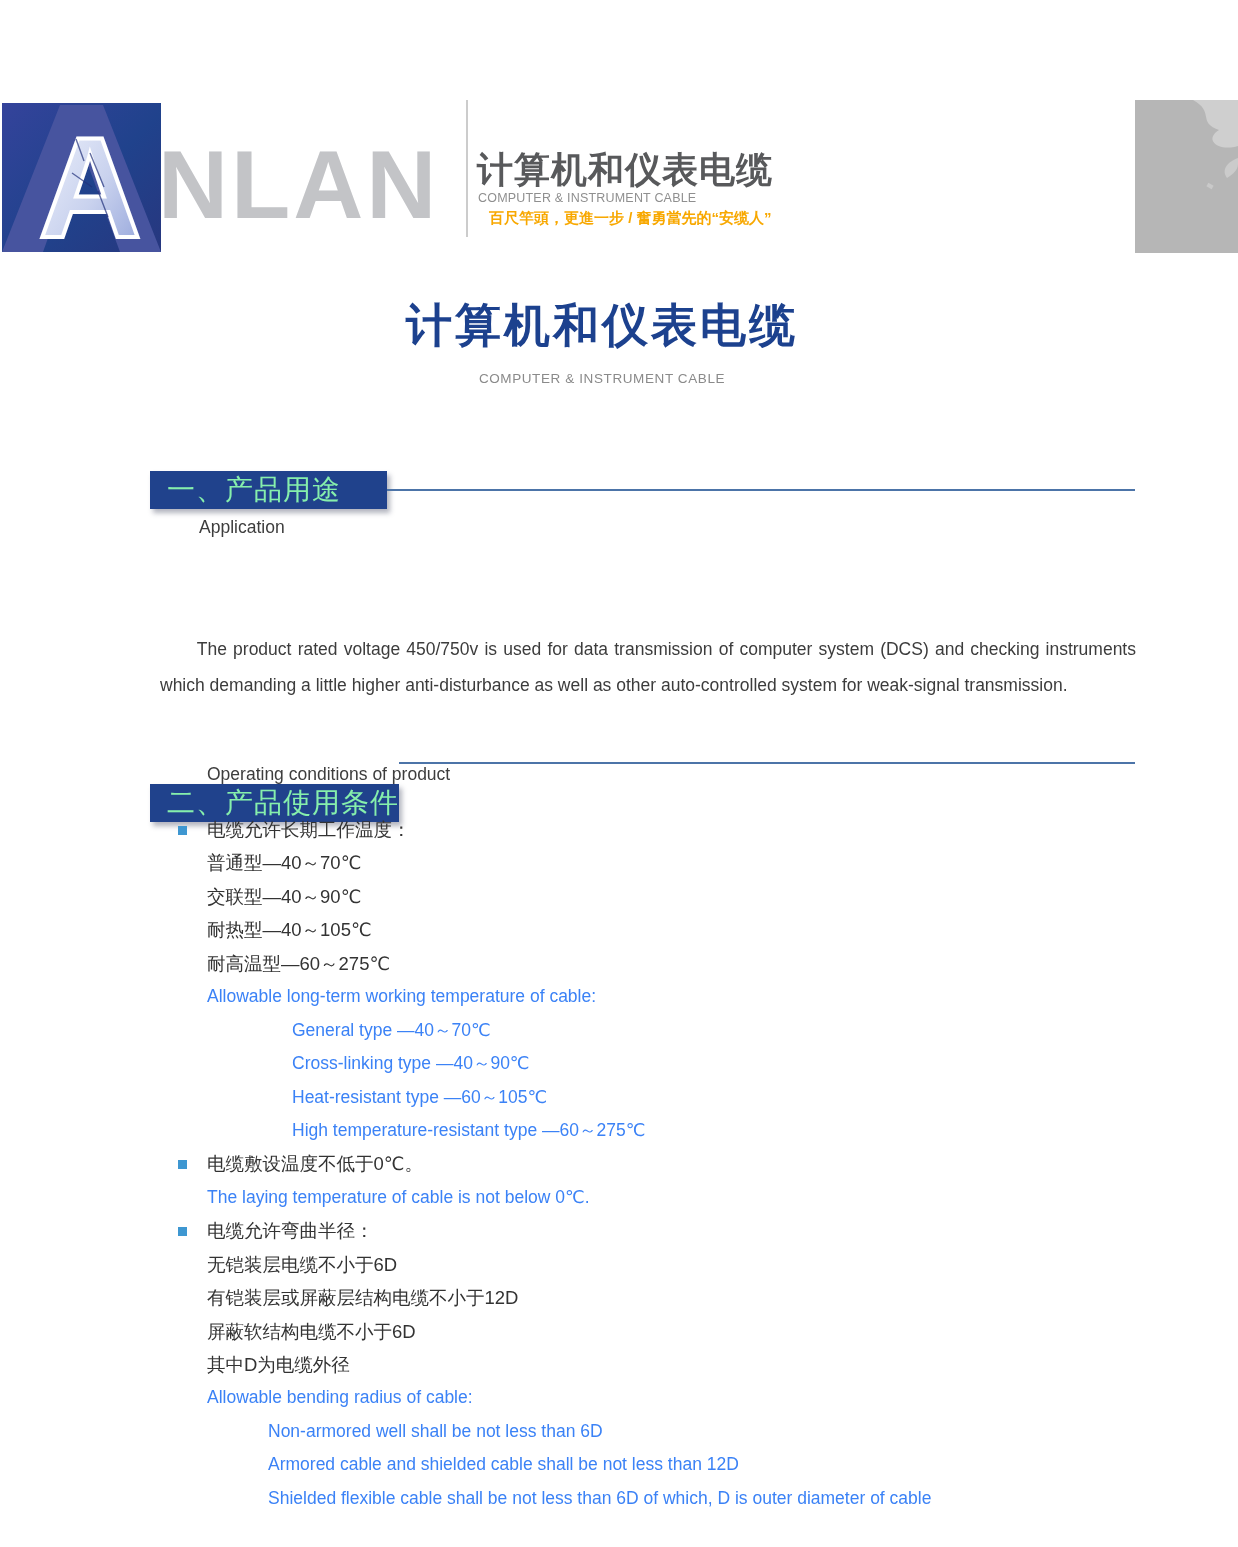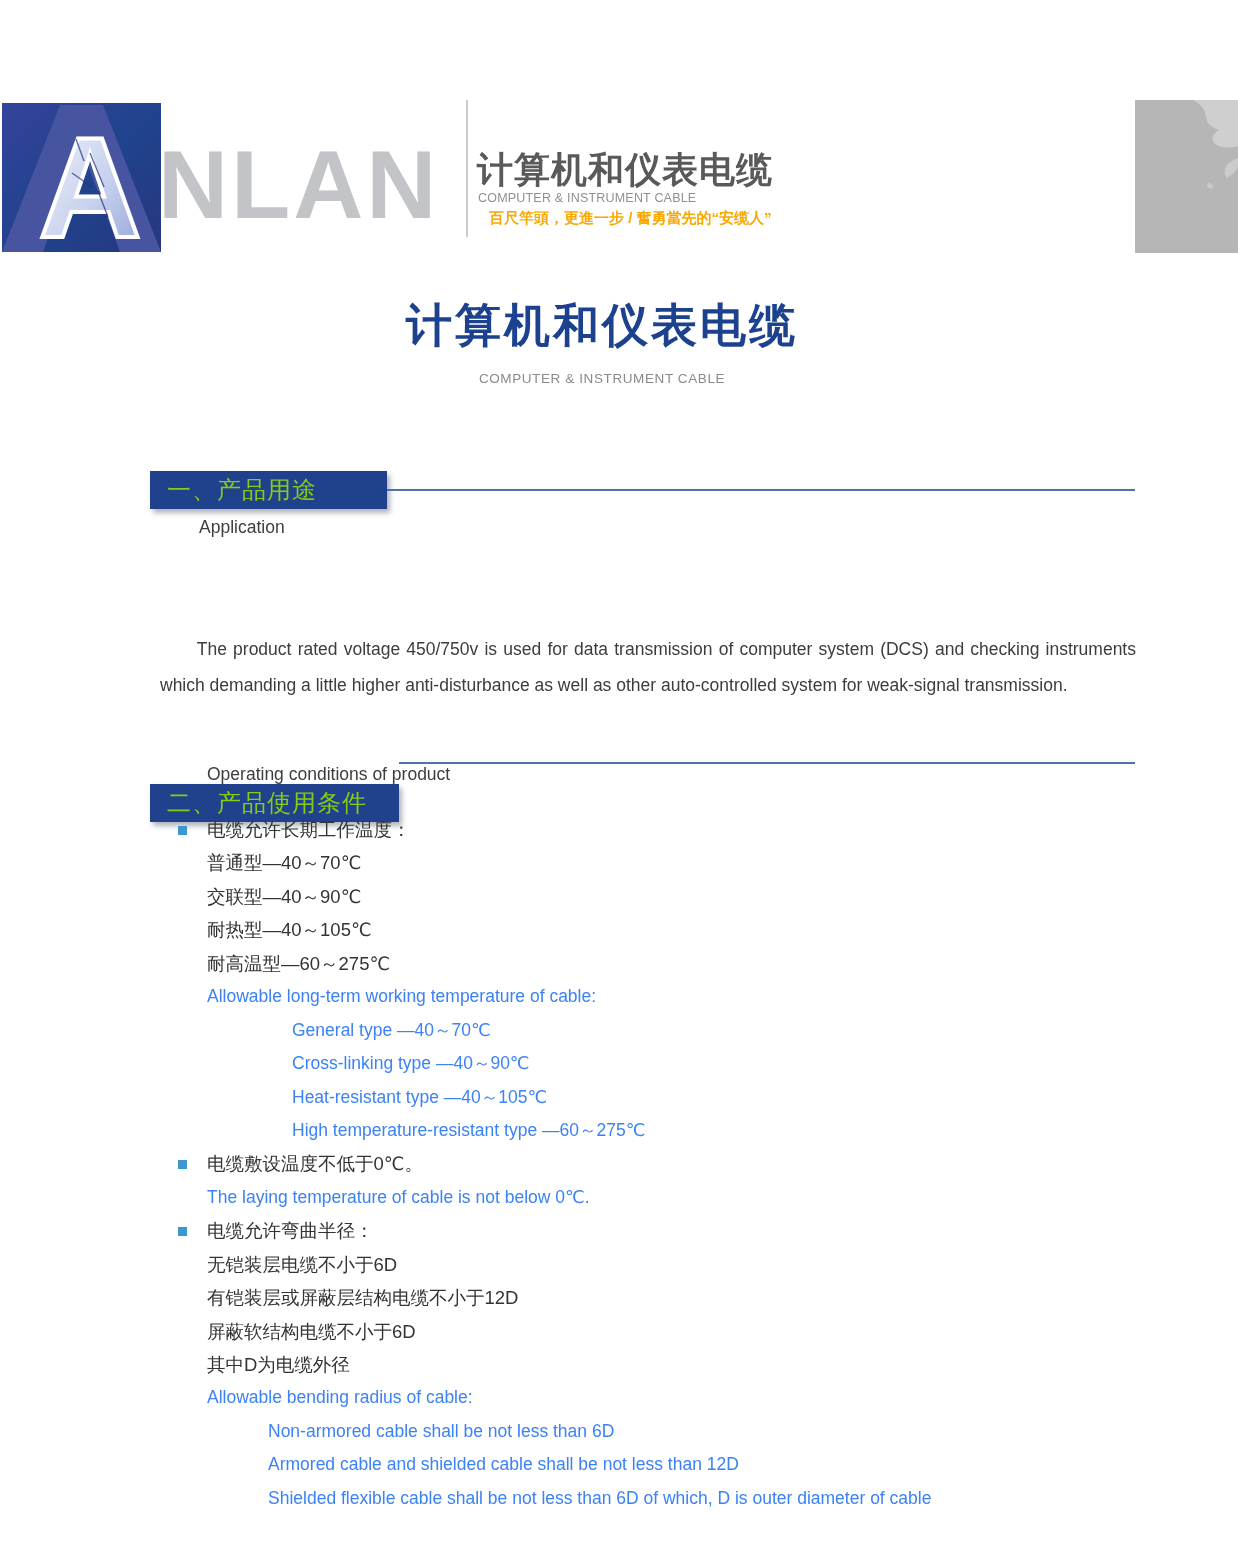--- a/index.html
+++ b/index.html
@@ -20,21 +20,21 @@
   .corner-img{position:absolute;left:1135px;top:100px;width:103px;height:153px;
       background:var(--corner_gray,#b6b6b6);overflow:hidden;}
 
   
   .doc-title{position:absolute;left:102px;top:295px;width:1000px;text-align:center;}
   .doc-title .cn{font-size:46px;font-weight:700;letter-spacing:3px;color:var(--title_blue,#1c418e);}
   .doc-title .en{margin-top:14px;font-size:13.5px;letter-spacing:.6px;color:#8a8a8a;}
 
   
   .sec-box{position:absolute;left:150px;height:38px;background:var(--navy,#20428c);
-      color:#84cc16;font-size:24px;font-weight:500;letter-spacing:1px;line-height:38px;
+      color:#86efac;font-size:28px;font-weight:500;letter-spacing:1px;line-height:38px;
       padding-left:17px;box-sizing:border-box;box-shadow:3px 4px 5px rgba(35,40,70,.35);}
   .sec-box.s1{top:471px;width:237px;}
   .sec-box.s2{top:744px;width:249px;margin-top:40px;}
   .sec-line{position:absolute;height:2px;background:var(--rule,#4c74a8);}
   .sec-line.l1{left:387px;top:489px;width:748px;}
   .sec-line.l2{left:399px;top:762px;width:736px;}
   .sec-sub{position:absolute;font-size:17.5px;color:#3d3d3d;}
   .sub1{left:199px;top:517px;}
   .sub2{left:207px;top:764px;text-align:right;}
 
@@ -100,28 +100,28 @@
   <div class="sec-sub sub2">Operating conditions of product</div>
   <div class="cond-list">
       <div class="li ind1"><span class="bullet"></span><span>电缆允许长期工作温度：</span></div>
       <div class="li ind1"><span>普通型—40～70℃</span></div>
       <div class="li ind1"><span>交联型—40～90℃</span></div>
       <div class="li ind1"><span>耐热型—40～105℃</span></div>
       <div class="li ind1"><span>耐高温型—60～275℃</span></div>
       <div class="li ind1 en"><span>Allowable long-term working temperature of cable:</span></div>
       <div class="li ind2 en"><span>General type —40～70℃</span></div>
       <div class="li ind2 en"><span>Cross-linking type —40～90℃</span></div>
-      <div class="li ind2 en"><span>Heat-resistant type —40～105℃</span></div>
+      <div class="li ind2 en"><span>Heat-resistant type —60～105℃</span></div>
       <div class="li ind2 en"><span>High temperature-resistant type —60～275℃</span></div>
       <div class="li ind1"><span class="bullet"></span><span>电缆敷设温度不低于0℃。</span></div>
       <div class="li ind1 en"><span>The laying temperature of cable is not below 0℃.</span></div>
       <div class="li ind1"><span class="bullet"></span><span>电缆允许弯曲半径：</span></div>
       <div class="li ind1"><span>无铠装层电缆不小于6D</span></div>
       <div class="li ind1"><span>有铠装层或屏蔽层结构电缆不小于12D</span></div>
       <div class="li ind1"><span>屏蔽软结构电缆不小于6D</span></div>
       <div class="li ind1"><span>其中D为电缆外径</span></div>
       <div class="li ind1 en"><span>Allowable bending radius of cable:</span></div>
-      <div class="li ind3 en"><span>Non-armored cable shall be not less than 6D</span></div>
+      <div class="li ind3 en"><span>Non-armored well shall be not less than 6D</span></div>
       <div class="li ind3 en"><span>Armored cable and shielded cable shall be not less than 12D</span></div>
       <div class="li ind3 en"><span>Shielded flexible cable shall be not less than 6D of which, D is outer diameter of cable</span></div>
     </div>
 
 </div>
 
 </body></html>

